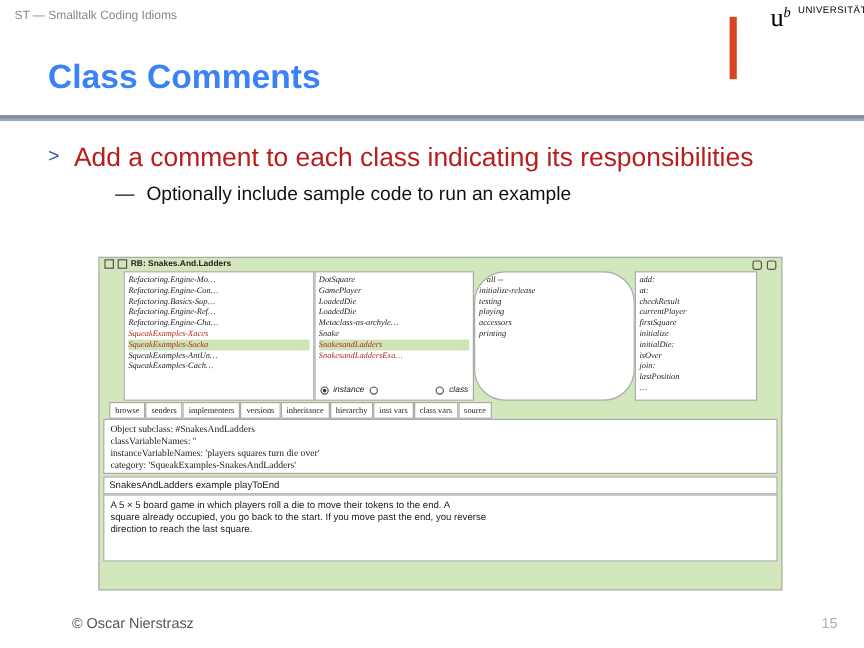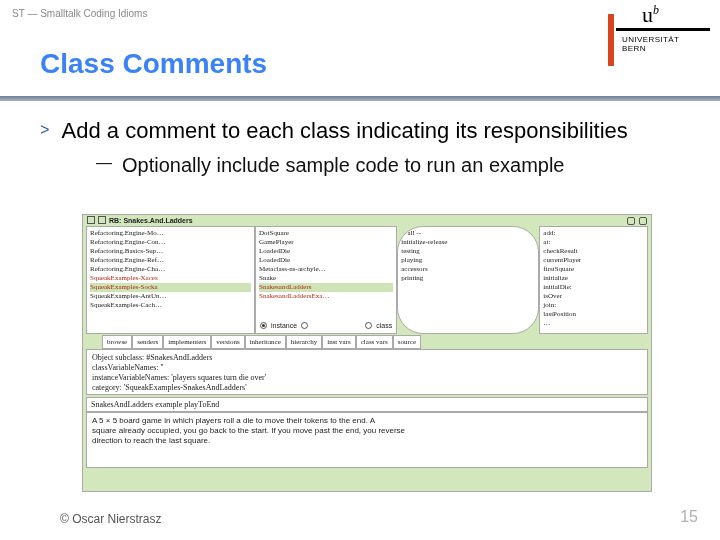--- a/index.html
+++ b/index.html
@@ -10,21 +10,21 @@
     position: relative;
     overflow: hidden;
   }
   .top-header {
     position: absolute; top: 8px; left: 12px;
     font-size: 10px; color: #888;
   }
   .logo-block {
     position: absolute; top: 0; right: 0;
     width: 110px; height: 70px;
-    display: flex; flex-direction: column; align-items: flex-start;
+    display: flex; flex-direction: row; align-items: flex-start;
     padding: 4px 10px 0 6px;
     background: #fff;
     z-index: 2;
   }
   .logo-ub {
     font-family: Georgia, 'Times New Roman', serif;
     font-size: 22px; margin-left: 26px; line-height: 1;
   }
   .logo-ub sup { font-size: 12px; vertical-align: top; font-style: italic; }
   .logo-bar { width: 100%; height: 3px; background:#000; margin: 2px 0 4px; }
@@ -41,80 +41,80 @@
   .title-rule {
     position: absolute; top: 96px; left: 0; right: 0;
     height: 5px;
     background: linear-gradient(#6e7f93, #a9b3c0);
   }
   .body {
     position: absolute; top: 118px; left: 40px; right: 40px;
   }
   .bullet-row { display: flex; align-items: flex-start; }
   .bullet-marker { color: #2a5a92; font-size: 16px; margin-right: 12px; line-height: 26px; font-family: "Courier New", monospace; }
-  .bullet-text { font-size: 22px; color: #000000; line-height: 26px; text-align: center; }
+  .bullet-text { font-size: 22px; color: #b91c1c; line-height: 26px; text-align: center; }
   .sub-row { display: flex; align-items: flex-start; margin-left: 56px; margin-top: 10px; }
   .dash-marker { font-size: 16px; color: #111; margin-right: 10px; }
-  .sub-text { font-size: 20px; color: #111; text-align: center; }
+  .sub-text { font-size: 16px; color: #111; text-align: center; }
   .shot-wrap {
     position: absolute; top: 214px; left: 82px;
     width: 570px; height: 278px;
     background: #d3e7bd;
     border: 1px solid #aaa;
     font-size: 7px; color: #222;
   }
   .shot-title {
     display: flex; align-items: center; gap: 3px;
     padding: 1px 4px;
     background: #d3e7bd;
   }
   .shot-title .sq { width: 8px; height: 8px; border: 1px solid #555; display: inline-block; }
   .shot-right-icons { position: absolute; right: 4px; top: 2px; display:flex; gap:4px; }
   .shot-right-icons .ic { width:8px; height:8px; border:1px solid #555; border-radius:2px; }
   .shot-panes {
-    display: flex; height: 108px; margin: 1px 3px 0; gap: 0;
+    display: flex; height: 108px; margin: 1px 20px 0; gap: 0; font-style: italic;
   }
   .pane { background:#fff; border:1px solid #aaa; overflow:hidden; padding:2px 3px; }
   .pane1 { flex: 1.2; }
   .pane2 { flex: 1; position:relative; }
   .pane3 { flex: 1; border-radius: 26px; }
   .pane4 { flex: .75; }
   .pane-line { white-space: nowrap; line-height: 9px; font-size: 7px; font-family: "Times New Roman", serif; }
   .red { color: #b02a18; }
   .hl { background: #cfe4b6; }
   .instance-bar {
     position: absolute; left: 2px; right: 2px; bottom: 1px; height: 13px;
     display: flex; gap: 4px; align-items: center; padding: 0 2px;
   }
   .radio { width:7px; height:7px; border:1px solid #555; border-radius:50%; display:inline-block; }
   .radio.on::after{ content:""; display:block; width:3px; height:3px; border-radius:50%; background:#333; margin:1px; }
   .ilabel { font-size: 7px; }
   .tabs-row {
-    display:flex; gap:0; margin: 1px 19px 0;
+    display:flex; gap:0; margin: 1px 8px 0;
   }
   .tab {
     background:#fff; border:1px solid #aaa; padding:2px 4px;
     font-size:7px; font-family: "Times New Roman", serif;
   }
   .code-pane {
     background:#fff; border:1px solid #aaa; margin: 0 3px; padding:3px 5px;
     font-family: "Times New Roman", serif; font-size: 8px; line-height: 10px;
     height: 46px; overflow:hidden;
   }
   .second-title {
     background:#fff; border:1px solid #aaa; margin: 2px 3px 0; padding: 2px 4px;
-    font-family: Liberation Serif, serif; font-size: 8px;
+    font-family: Liberation Sans, sans-serif; font-size: 8px;
   }
   .desc-pane {
     background:#fff; border:1px solid #aaa; margin: 0 3px 2px; padding: 3px 5px;
     font-family: Liberation Sans, sans-serif; font-size: 8px; line-height: 10px;
     height: 56px; overflow:hidden;
   }
   .footer-left { position:absolute; left: 60px; bottom: 14px; font-size: 12px; color:#555; }
-  .footer-right { position:absolute; right: 22px; bottom: 14px; font-size: 16px; color:#b0b0b0; }
+  .footer-right { position:absolute; right: 22px; bottom: 14px; font-size: 12px; color:#b0b0b0; }
 </style>
 </head>
 <body>
 
 <div class="top-header">ST — Smalltalk Coding Idioms</div>
 
 <div class="logo-block">
   <div class="logo-accent"></div>
   <div class="logo-ub">
     <span>u</span><sup>b</sup>

